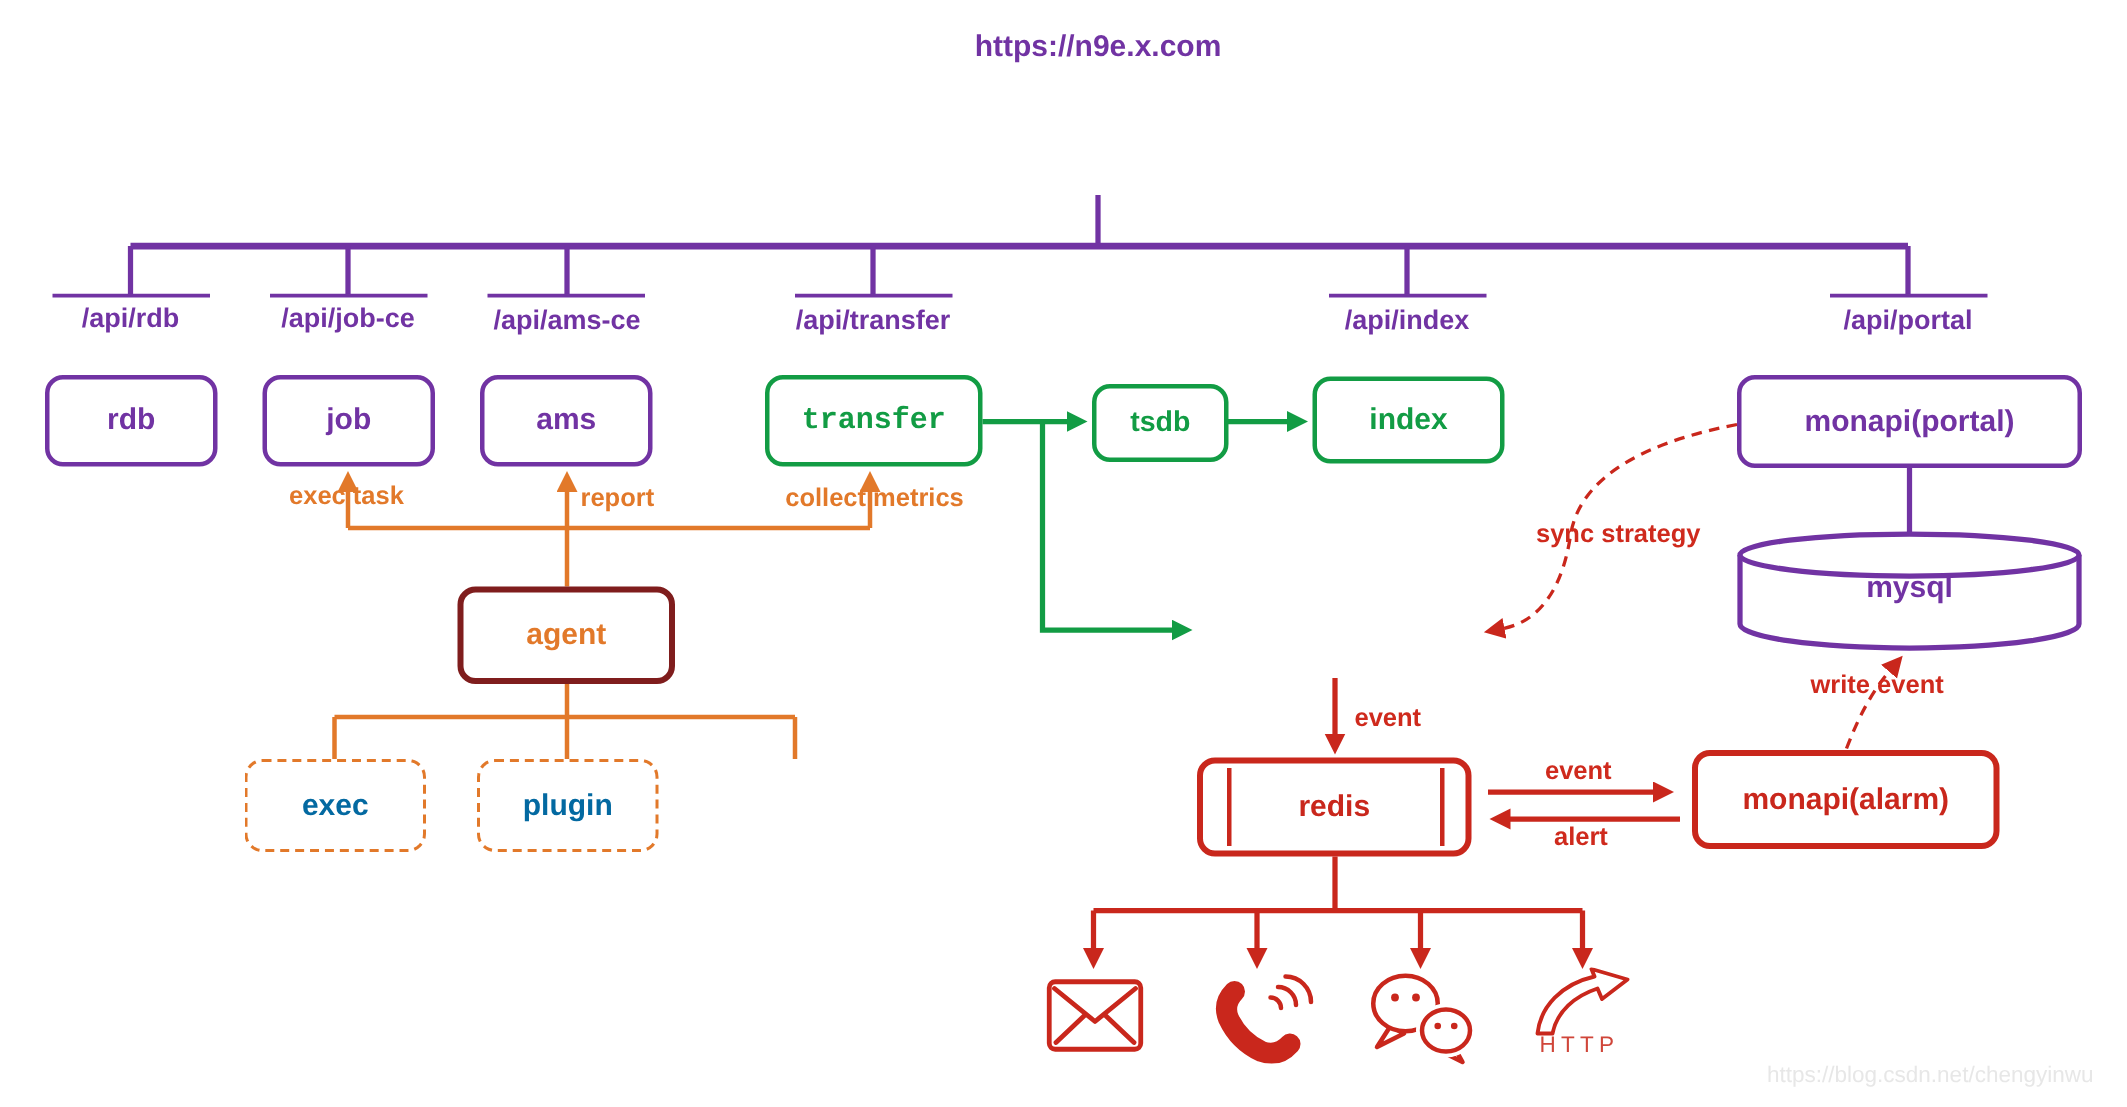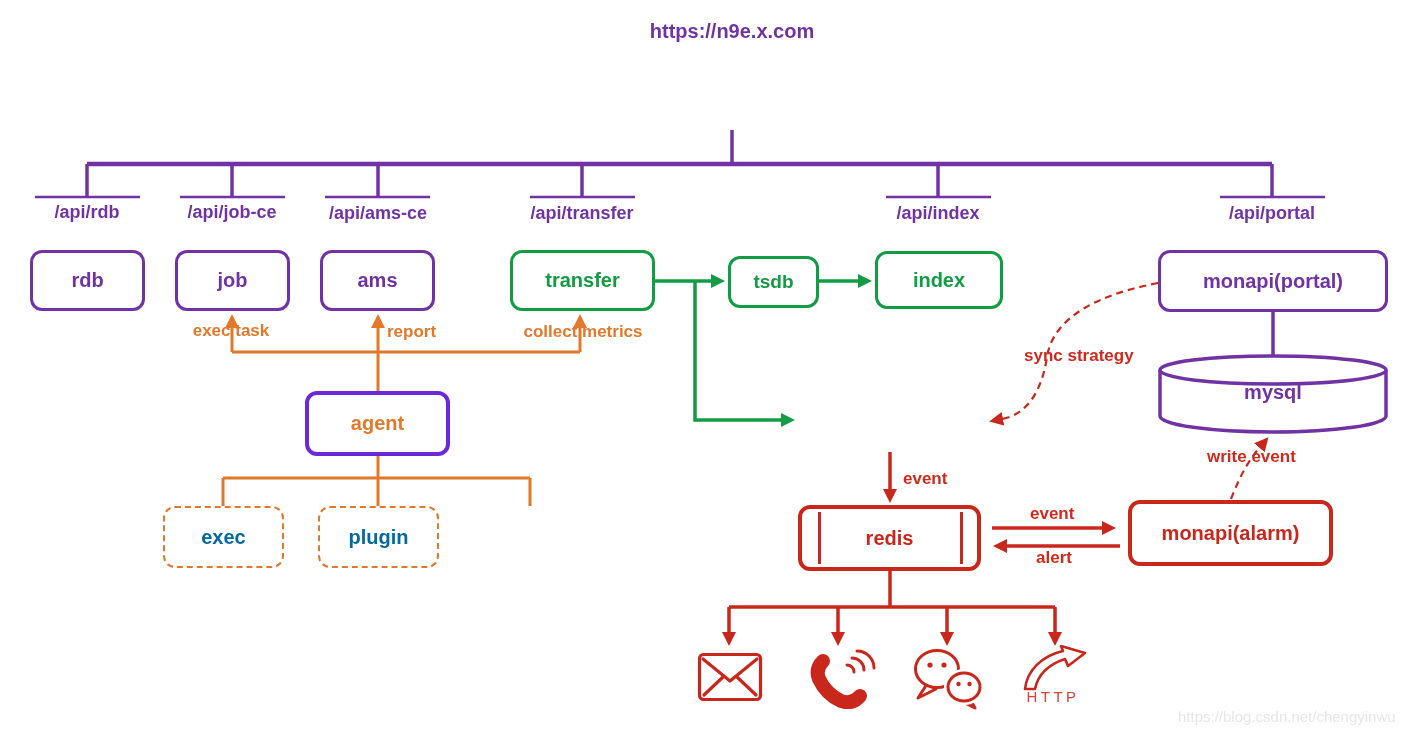--- a/index.html
+++ b/index.html
@@ -3,21 +3,21 @@
 <meta charset="utf-8">
 <style>
   html,body{margin:0;padding:0;background:#fff;}
   #canvas{position:relative;width:1418px;height:738px;background:#fff;overflow:hidden;
           font-family:"Liberation Sans","DejaVu Sans",sans-serif;}
   #wires{position:absolute;left:0;top:0;z-index:0;}
   .node{position:absolute;z-index:2;display:flex;align-items:center;justify-content:center;
         background:#fff;box-sizing:border-box;border-radius:12px;font-weight:bold;font-size:20px;}
   .purple{border:3.5px solid #7133a3;color:#7133a3;}
   .green {border:3.5px solid #129c44;color:#129c44;}
-  .orange{border:4px solid #6d28d9;color:#e2792a;}
+  .orange{border:4px solid #7f1d1d;color:#e2792a;}
   .red   {border:4px solid #c9271c;color:#c9271c;}
   .dashed{border:2px dashed #e2792a;color:#0369a1;}
   .lbl{position:absolute;z-index:3;font-weight:bold;font-size:17px;white-space:nowrap;}
   .lp{color:#7133a3;} .lo{color:#e2792a;} .lr{color:#cf2a1d;}
   .api{font-size:18px;text-align:center;}
   .title{font-size:20px;text-align:center;}
   .innerline{position:absolute;top:3px;bottom:3px;width:3px;background:#c9271c;}
   .icon{position:absolute;z-index:2;}
   .httpword{position:absolute;z-index:3;color:#d0463a;font-size:15px;letter-spacing:3.5px;
             text-align:center;font-weight:400;}
@@ -115,21 +115,21 @@
 
   <div class="node purple" style="left:30px;top:250px;width:115px;height:61px;">
       <span>rdb</span>
     </div>
   <div class="node purple" style="left:175px;top:250px;width:115px;height:61px;">
       <span>job</span>
     </div>
   <div class="node purple" style="left:320px;top:250px;width:115px;height:61px;">
       <span>ams</span>
     </div>
-  <div class="node green" style="left:510px;top:250px;width:145px;height:61px;">
+  <div class="node green" style="left:510px;top:250px;width:145px;height:61px;font-family:Liberation Mono, monospace;">
       <span>transfer</span>
     </div>
   <div class="node green" style="left:728px;top:256px;width:91px;height:52px;font-size:19px;">
       <span>tsdb</span>
     </div>
   <div class="node green" style="left:875px;top:251px;width:128px;height:58px;text-align:right;">
       <span>index</span>
     </div>
   <div class="node purple" style="left:1158px;top:250px;width:230px;height:62px;">
       <span>monapi(portal)</span>

